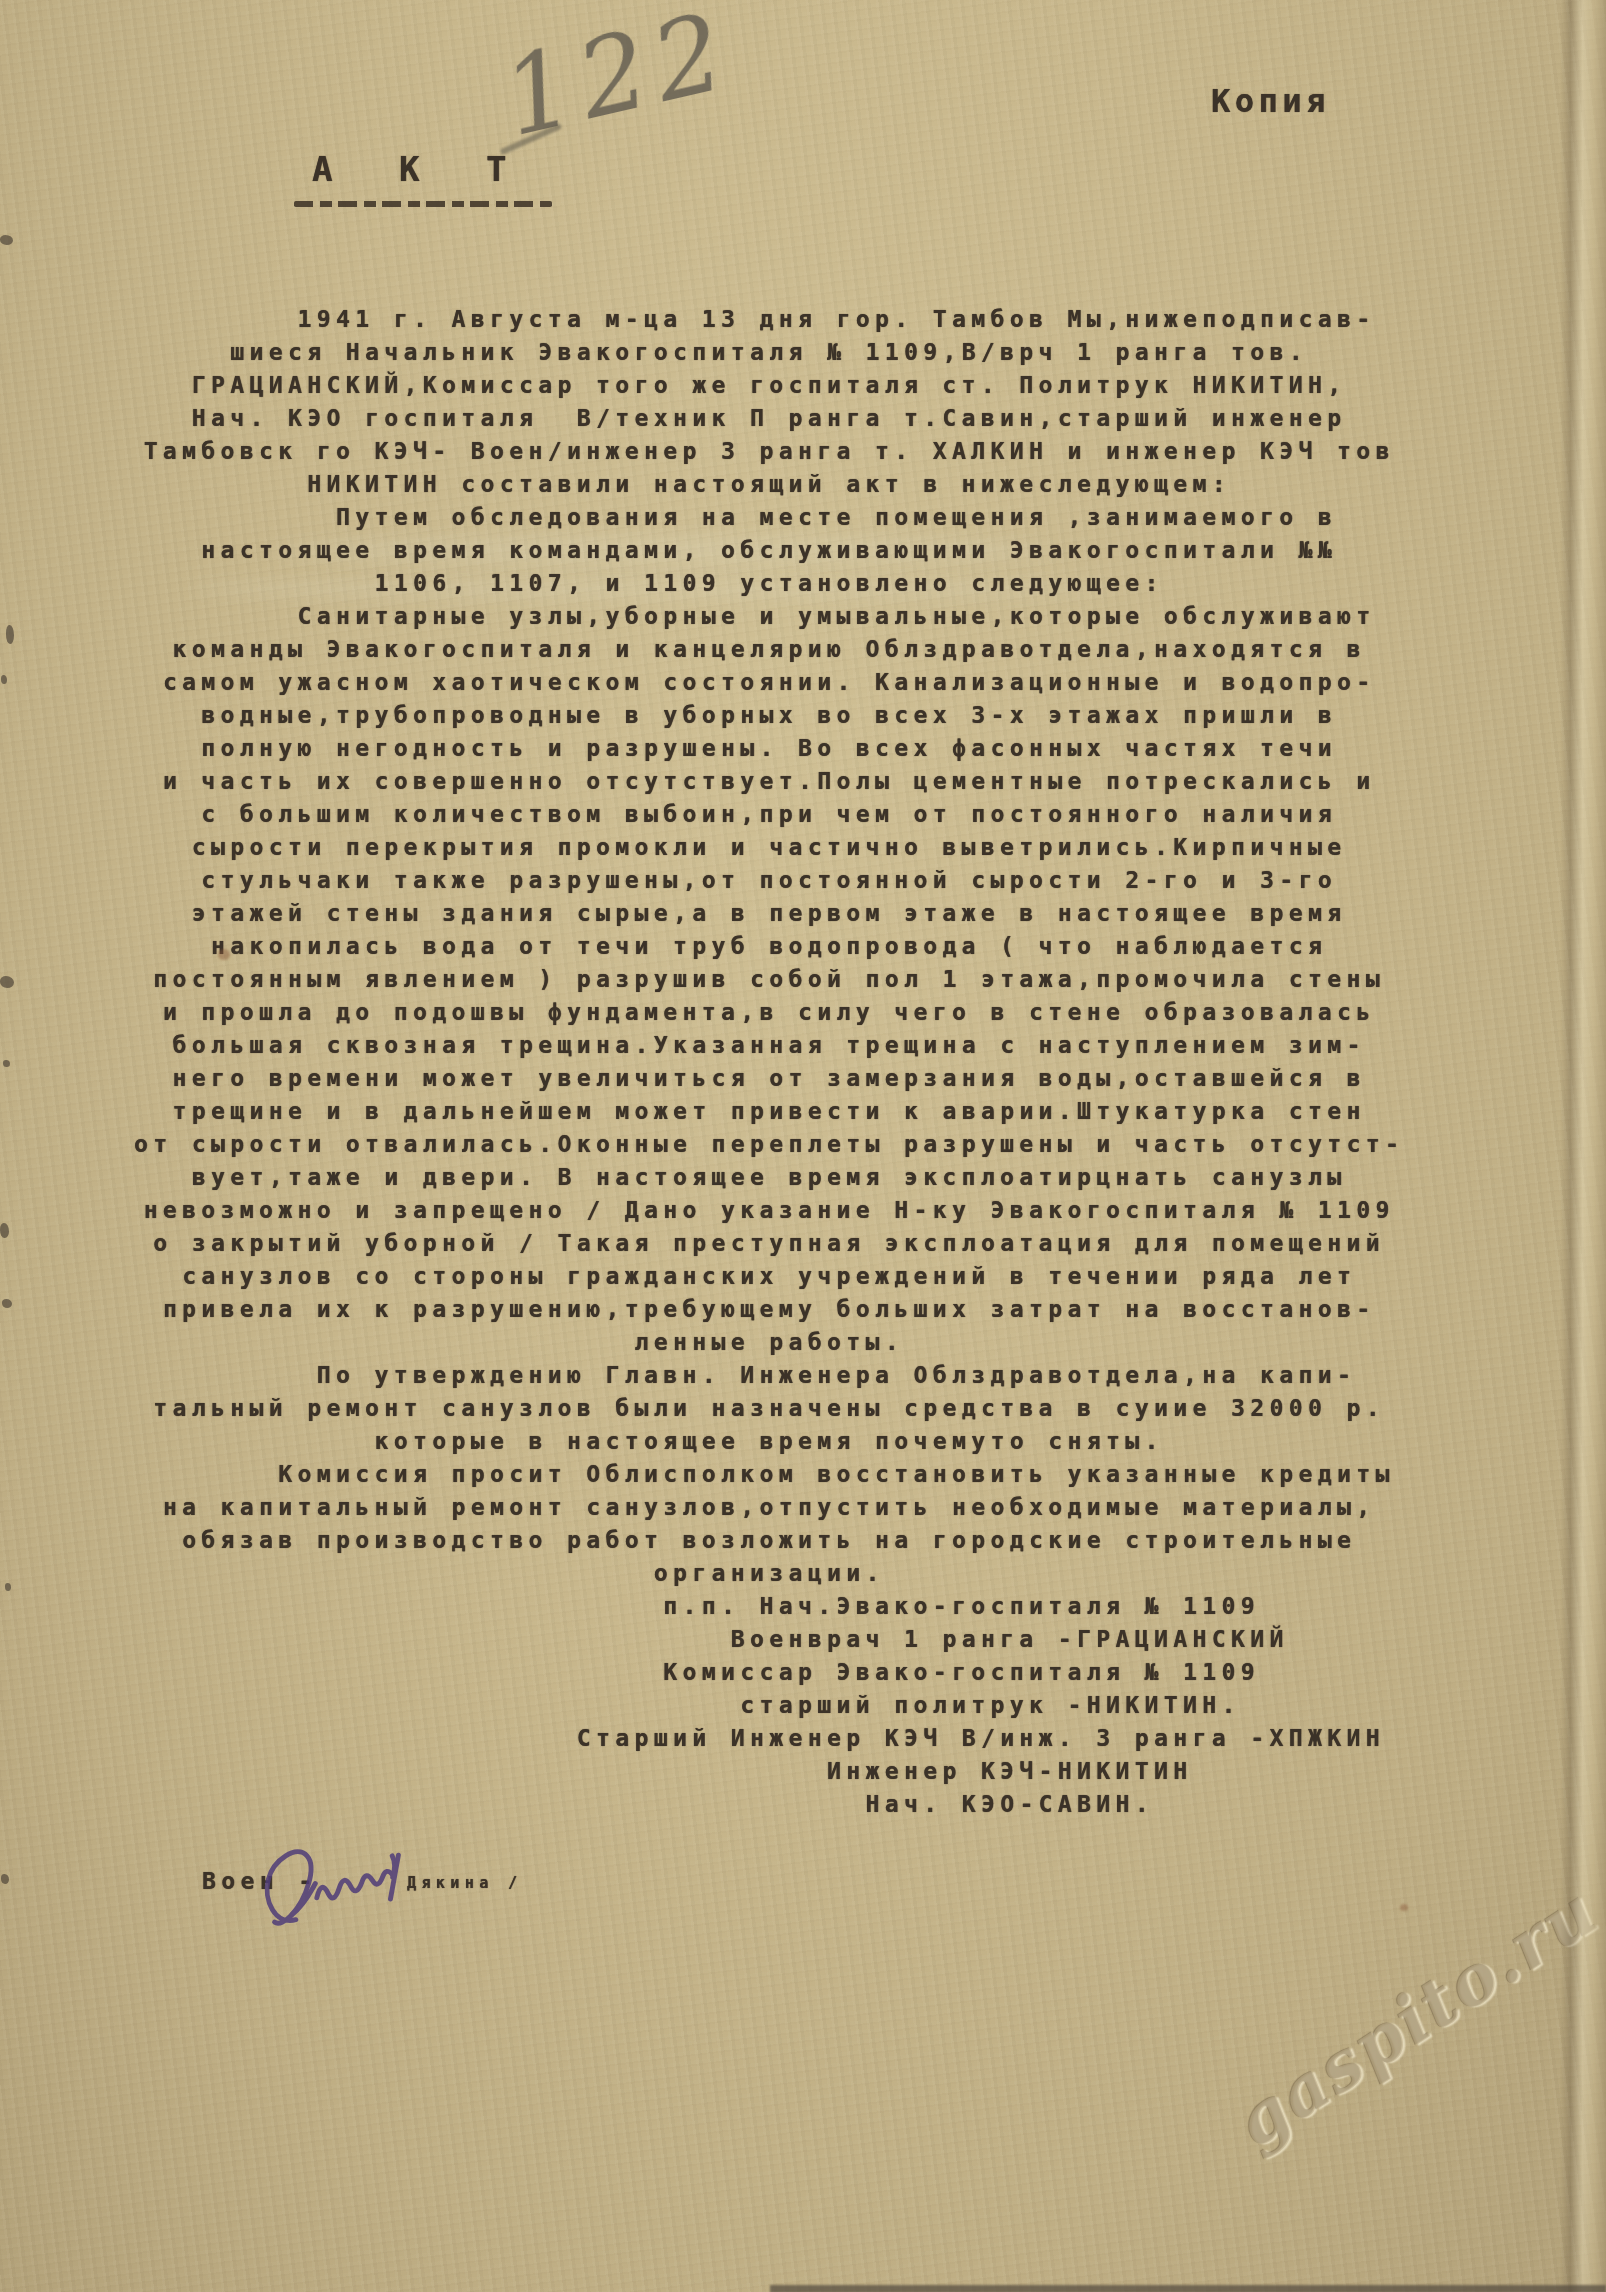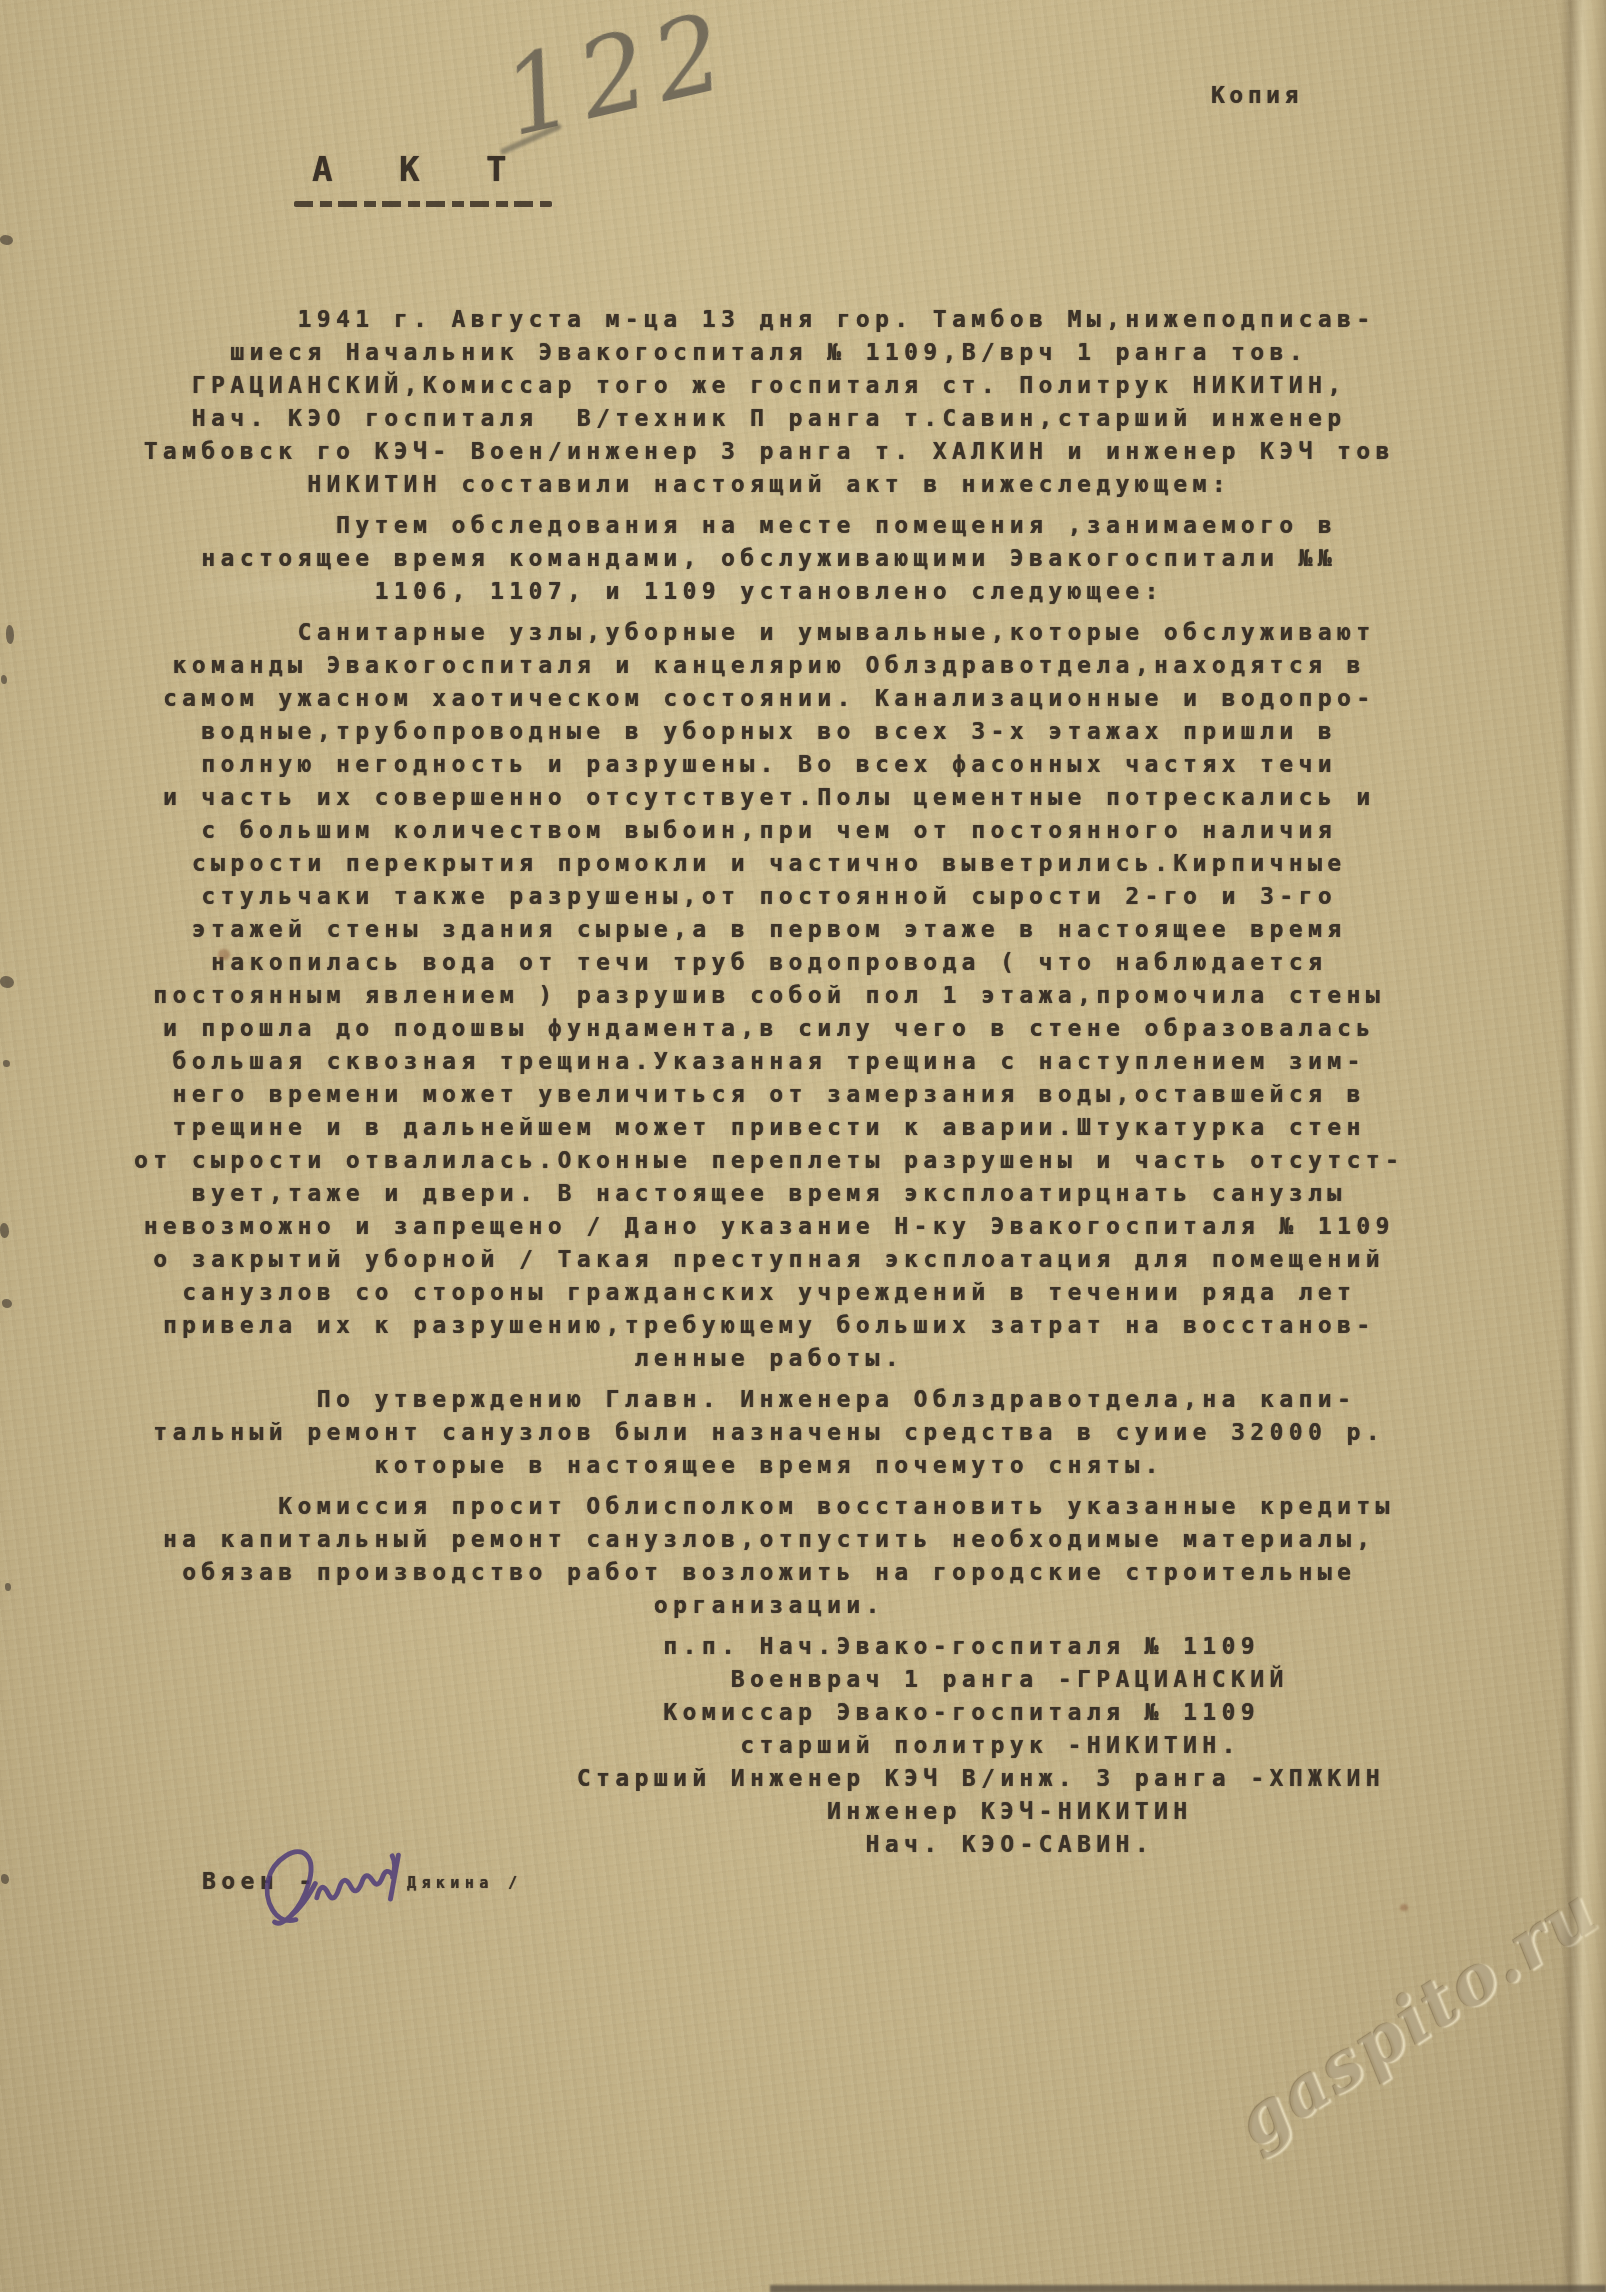--- a/index.html
+++ b/index.html
@@ -49,40 +49,40 @@
     letter-spacing:9px;
     filter:blur(0.5px);
   }
   .pencil-dash{
     position:absolute;left:498px;top:136px;width:66px;height:6.3px;
     background:rgba(98,92,79,.55);border-radius:3.6px;
     transform:rotate(-24deg);filter:blur(0.9px);
   }
   .copy-label{
     position:absolute;left:1211px;top:82px;
-    font-size:23px;letter-spacing:4.5px;
+    font-size:32px;letter-spacing:4.5px;
   }
   .doc-title{
     position:absolute;left:312px;top:149px;
     font-size:34px;letter-spacing:23px;
   }
   .title-underline{
     position:absolute;left:294px;top:201px;width:258px;height:6.3px;
     background:repeating-linear-gradient(90deg,
       rgba(59,48,36,.85) 0 19px, rgba(59,48,36,0) 19px 26px,
       rgba(59,48,36,.85) 26px 38px, rgba(59,48,36,0) 38px 44px);
     border-radius:1.8px;filter:blur(0.4px);
   }
   .body-text{
     position:absolute;left:134px;top:303px;margin:0;
     font-size:23px;line-height:33px;letter-spacing:5.4px;
     white-space:pre;
     text-align:center;
   }
-  .body-text .para ~ .para{margin-top:8px;}
+  .body-text .para ~ .para{margin-top:0;}
   .verno-prefix{position:absolute;left:202px;top:1868px;font-size:23px;letter-spacing:5.4px;white-space:pre;}
   .verno-name{position:absolute;left:407px;top:1874px;font-size:15px;letter-spacing:5.4px;white-space:pre;}
   .signature-svg{position:absolute;left:258px;top:1829px;transform:rotate(-6deg);}
   .watermark{
     position:absolute;left:1243px;top:2089px;
     font-family:"DejaVu Serif","Liberation Serif",serif;
     font-style:italic;font-weight:bold;
     font-size:68px;letter-spacing:2.7px;
     color:rgba(188,172,134,.55);
     text-shadow:-0.9px -0.9px 0.9px rgba(82,66,44,.38), 1.8px 1.8px 1.8px rgba(255,248,224,.6);

